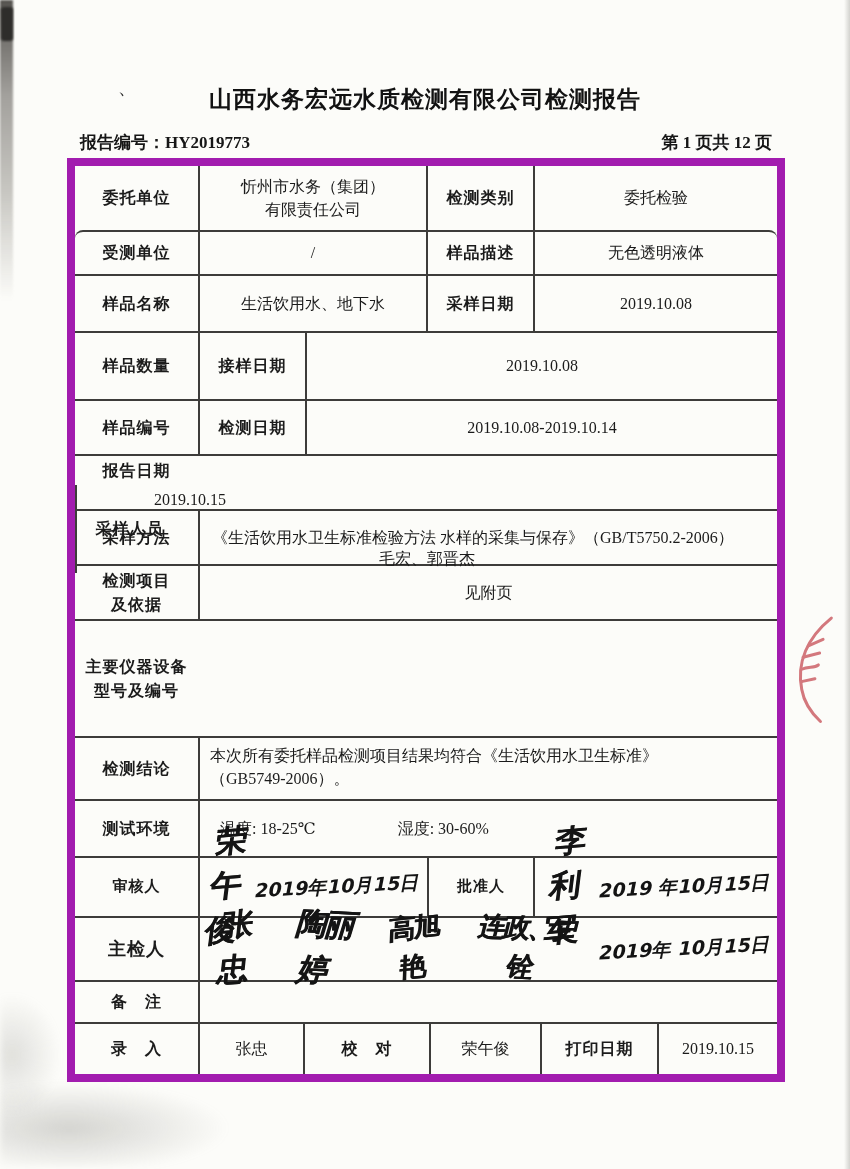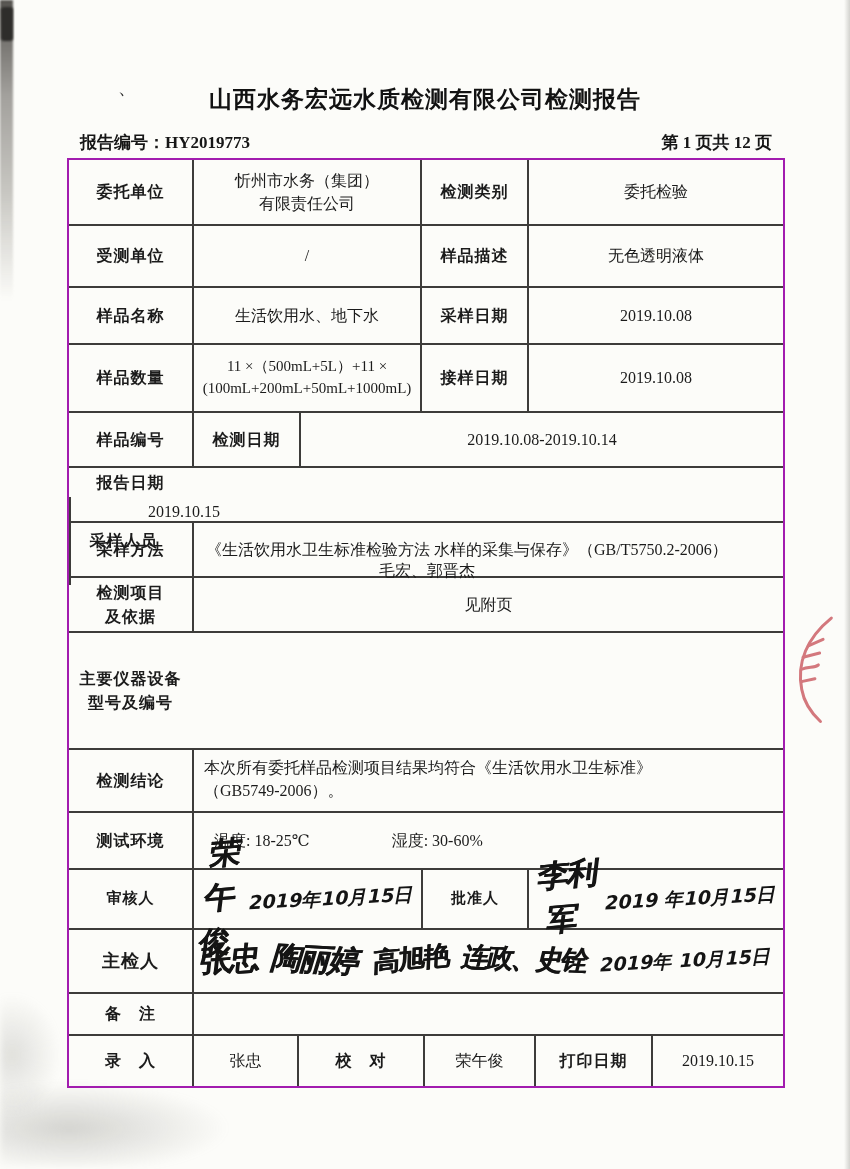--- a/index.html
+++ b/index.html
@@ -45,38 +45,38 @@
     text-align:center;font-size:23px;font-weight:700;letter-spacing:1px;color:#121212;
   }
   .report-line{
     position:absolute;left:80px;top:131px;width:692px;
     display:flex;justify-content:space-between;align-items:baseline;
     font-size:17px;font-weight:700;color:#161616;
   }
   
   .doc-table{
     position:absolute;left:67px;top:158px;width:718px;
-    border:2px solid #a21caf;box-sizing:border-box;
+    border:8px solid #a21caf;box-sizing:border-box;
     font-size:16px;
   }
   .row{display:flex;border-top:2px solid #3d3c3a;box-sizing:border-box;}
   .row:first-child{border-top:none;}
   .cell{
     display:flex;align-items:center;justify-content:center;
     text-align:center;padding:3px 8px;box-sizing:border-box;
     border-left:2px solid #3d3c3a;white-space:pre-line;line-height:1.45;
   }
   .cell:first-child{border-left:none;}
   .lbl{font-weight:700;letter-spacing:1px;}
   .c1{width:123px;flex:none;}
   .c2{width:228px;flex:none;}
   .c3{width:107px;flex:none;}
   .c4{flex:1;}
   .left{justify-content:flex-start;text-align:left;}
-  .r1{height:64px;}.r2{height:62px;}.r3{height:57px;}.r4{height:68px;}
+  .r1{height:64px;}.r2{height:44px;border-radius:8px;}.r3{height:57px;}.r4{height:68px;}
   .r5{height:55px;}.r6{height:55px;flex-direction:column;}.r7{height:55px;}.r8{height:55px;}
   .r9{height:117px;}.r10{height:63px;}.r11{height:57px;}.r12{height:60px;}
   .r13{height:64px;}.r14{height:42px;}.r15{height:52px;}
   .instruments{font-size:15.5px;line-height:1.52;padding:6px 10px;}
   .env-cell{gap:82px;padding-left:20px;}
   
   .b1{width:123px;flex:none;}.b2{width:105px;flex:none;}.b3{width:126px;flex:none;}
   .b4{width:111px;flex:none;}.b5{width:117px;flex:none;}.b6{flex:1;}
   
   .s2{width:229px;flex:none;}
@@ -139,22 +139,20 @@
 
     <div class="row r3">
       <div class="cell c1 lbl">样品名称</div>
       <div class="cell c2">生活饮用水、地下水</div>
       <div class="cell c3 lbl">采样日期</div>
       <div class="cell c4">2019.10.08</div>
     </div>
 
     <div class="row r4">
       <div class="cell c1 lbl">样品数量</div>
-      <div class="cell c2" style="font-size:15px;">11 ×（500mL+5L）+11 ×
-(100mL+200mL+50mL+1000mL)</div>
       <div class="cell c3 lbl">接样日期</div>
       <div class="cell c4">2019.10.08</div>
     </div>
 
     <div class="row r5">
       <div class="cell c1 lbl">样品编号</div>
       <div class="cell c3 lbl">检测日期</div>
       <div class="cell c4">2019.10.08-2019.10.14</div>
     </div>
 

